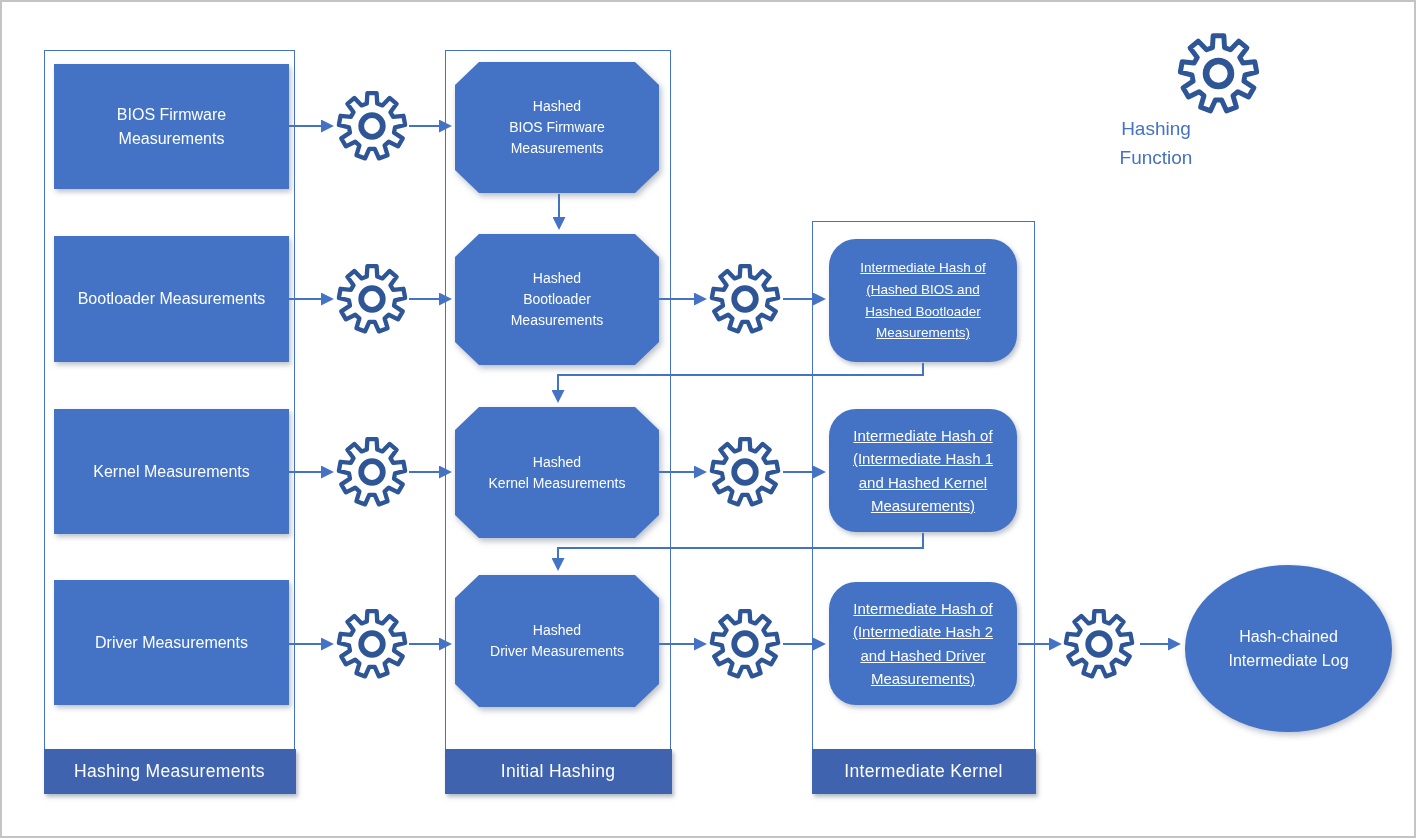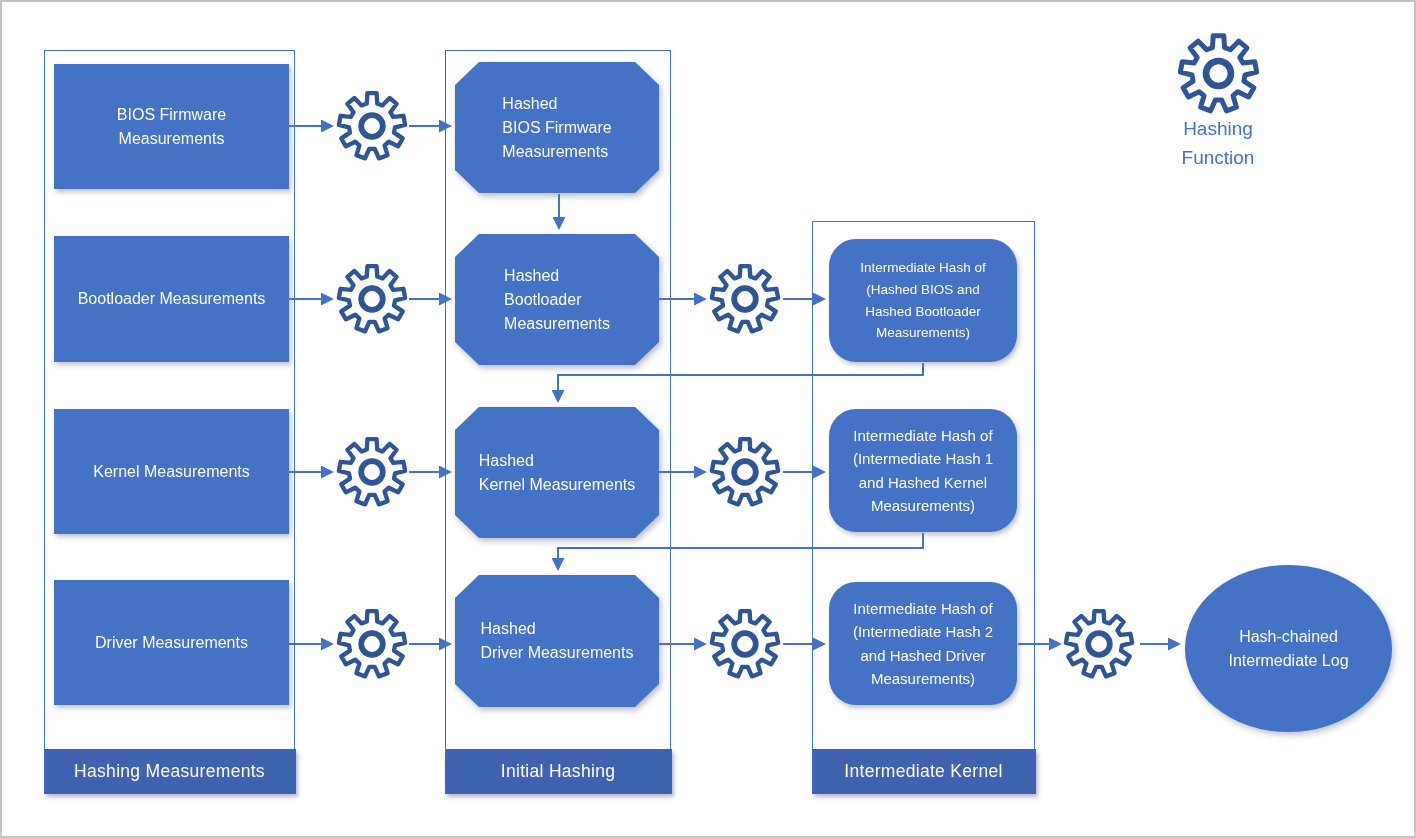--- a/index.html
+++ b/index.html
@@ -24,25 +24,25 @@
     position:absolute; z-index:3; box-sizing:border-box;
     background:var(--shape-fill,#4472C4); color:var(--text-on-fill,#fff);
     display:flex; align-items:center; justify-content:center; text-align:center;
     white-space:pre-line; font-size:16px; line-height:1.45;
   }
   .rect{box-shadow:2px 3px 5px rgba(110,120,140,.45);}
   .octwrap{position:absolute; z-index:3; filter:drop-shadow(2px 3px 3px rgba(110,120,140,.5));}
   .oct{
     position:absolute; inset:0; background:var(--shape-fill,#4472C4);
     color:var(--text-on-fill,#fff); display:flex; align-items:center; justify-content:center;
-    text-align:left; white-space:pre-line; font-size:16px; line-height:1.5;
+    text-align:center; white-space:pre-line; font-size:14px; line-height:1.5;
     clip-path:polygon(24px 0, calc(100% - 24px) 0, 100% 23px, 100% calc(100% - 23px),
                       calc(100% - 24px) 100%, 24px 100%, 0 calc(100% - 23px), 0 23px);
   }
-  .round{border-radius:27px; font-size:15px; line-height:1.55; box-shadow:2px 3px 5px rgba(110,120,140,.45); padding:4px 10px;}
+  .round{border-radius:27px; font-size:15px; line-height:1.55; box-shadow:2px 3px 5px rgba(110,120,140,.45); padding:4px 10px;text-decoration:underline;}
   .round.small{font-size:13.5px; line-height:1.6;}
   .ellipse{border-radius:50%; box-shadow:2px 3px 6px rgba(110,120,140,.45); font-size:16px; line-height:1.5;}
 
   .gear{position:absolute; z-index:4; overflow:visible;}
   .gear .gear-body{fill:#ffffff; stroke:var(--gear-stroke,#2E5596); stroke-width:6; stroke-linejoin:round;}
   .gear .gear-hole{fill:none; stroke:var(--gear-stroke,#2E5596); stroke-width:8;}
 
   .legend-label{
     position:absolute; z-index:3; color:var(--legend-text,#4472C4);
     font-size:19px; line-height:1.5; text-align:center; white-space:pre-line;
@@ -169,16 +169,16 @@
     </svg>
   <svg class="gear" viewBox="0 0 100 100" style="left:1061px; top:606px; width:72px; height:72px;">
       <path class="gear-body" d="M42.7,18.8 L 43.6,4.4 L 56.4,4.4 L 57.3,18.8 L 64.4,21.4 L 74.4,11.0 L 84.2,19.2 L 75.6,30.8 L 79.4,37.4 L 93.7,35.8 L 96.0,48.4 L 82.0,51.8 L 80.6,59.2 L 92.7,67.2 L 86.2,78.3 L 73.3,71.9 L 67.5,76.8 L 71.6,90.6 L 59.6,95.0 L 53.8,81.8 L 46.2,81.8 L 40.4,95.0 L 28.4,90.6 L 32.5,76.8 L 26.7,71.9 L 13.8,78.3 L 7.3,67.2 L 19.4,59.2 L 18.0,51.8 L 4.0,48.4 L 6.3,35.8 L 20.6,37.4 L 24.4,30.8 L 15.8,19.2 L 25.6,11.0 L 35.6,21.4 Z"></path>
       <circle class="gear-hole" cx="50" cy="50" r="15"></circle>
     </svg>
 
   <svg class="gear" viewBox="0 0 100 100" style="left:1175px; top:30px; width:83px; height:83px;">
       <path class="gear-body" d="M42.7,18.8 L 43.6,4.4 L 56.4,4.4 L 57.3,18.8 L 64.4,21.4 L 74.4,11.0 L 84.2,19.2 L 75.6,30.8 L 79.4,37.4 L 93.7,35.8 L 96.0,48.4 L 82.0,51.8 L 80.6,59.2 L 92.7,67.2 L 86.2,78.3 L 73.3,71.9 L 67.5,76.8 L 71.6,90.6 L 59.6,95.0 L 53.8,81.8 L 46.2,81.8 L 40.4,95.0 L 28.4,90.6 L 32.5,76.8 L 26.7,71.9 L 13.8,78.3 L 7.3,67.2 L 19.4,59.2 L 18.0,51.8 L 4.0,48.4 L 6.3,35.8 L 20.6,37.4 L 24.4,30.8 L 15.8,19.2 L 25.6,11.0 L 35.6,21.4 Z"></path>
       <circle class="gear-hole" cx="50" cy="50" r="15"></circle>
     </svg>
-  <div class="legend-label" style="left:1126px; top:113px; width:180px;">Hashing
+  <div class="legend-label" style="left:1064px; top:113px; width:180px;">Hashing
 Function</div>
 
 </div>
 
 </body></html>

